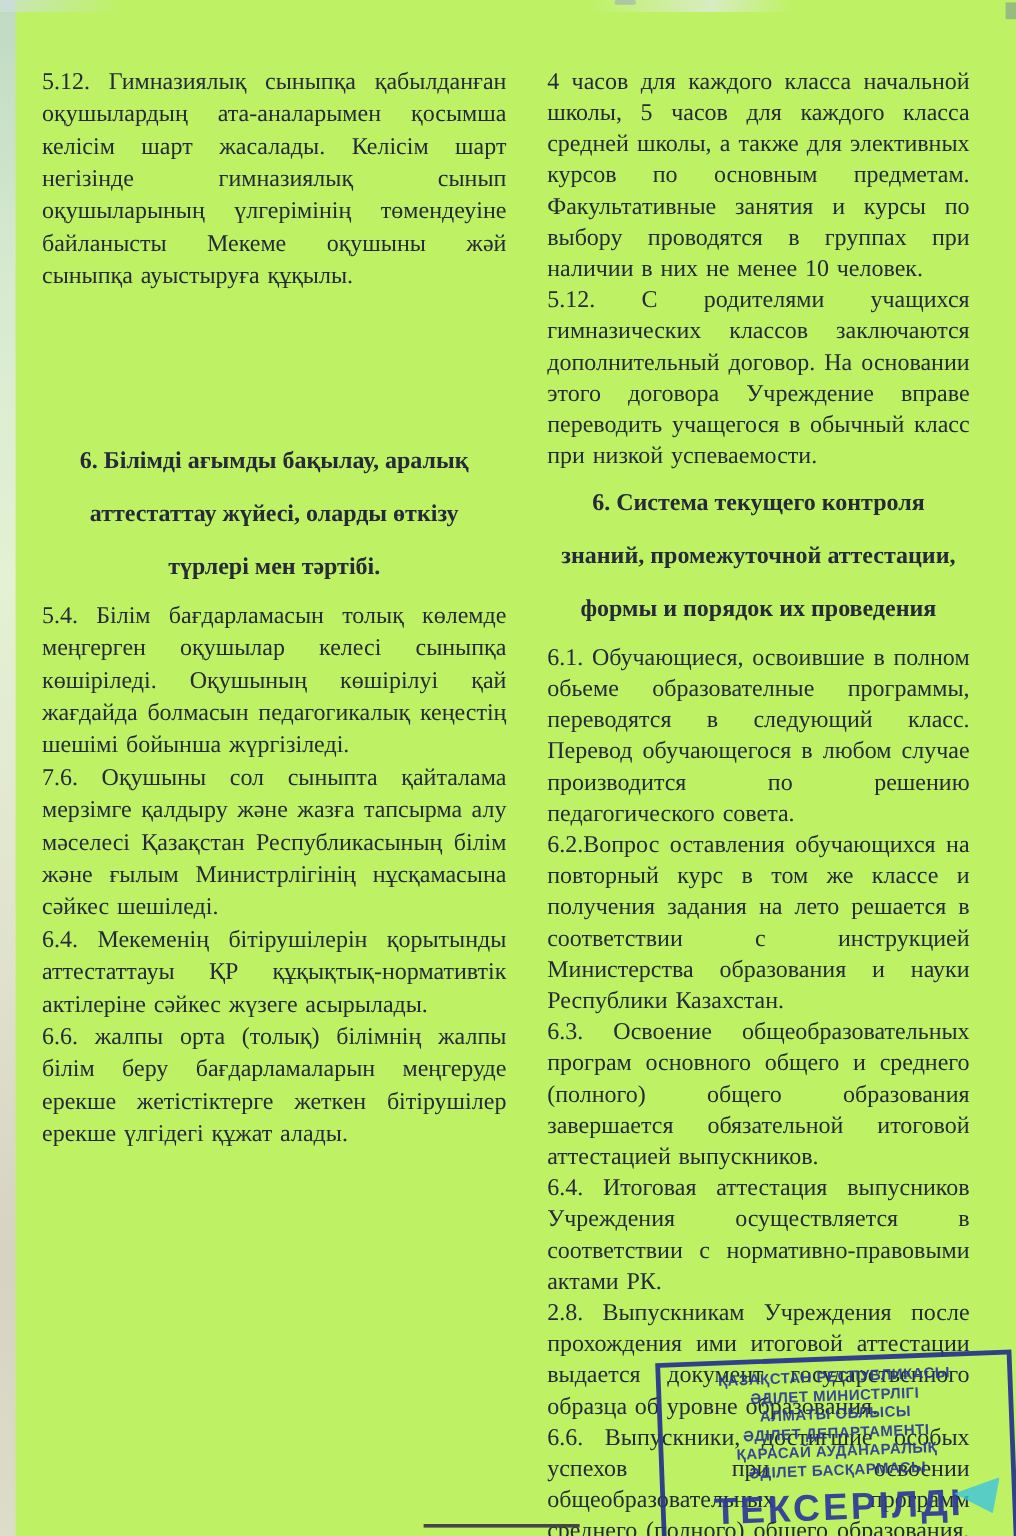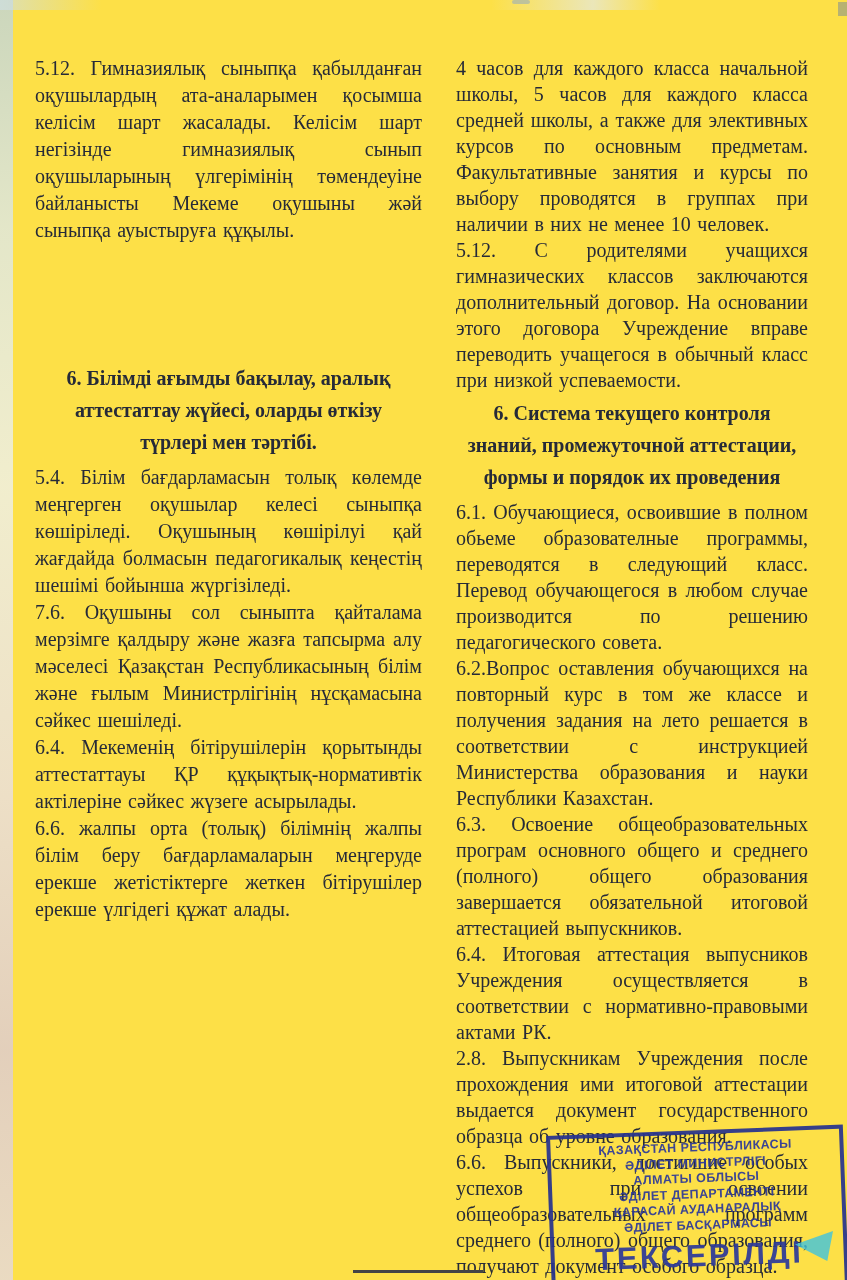--- a/index.html
+++ b/index.html
@@ -1,18 +1,18 @@
 <!DOCTYPE html>
 <html><head>
 <meta charset="utf-8">
 <style>
   html,body{margin:0;padding:0;background:#e9e9e9;}
   .page{
     position:relative;width:847px;height:1280px;overflow:hidden;
-    background:#fde047;
+    background:#bef264;
     font-family:"Liberation Serif",serif;
     color:#262a38;
   }
   
   .edge-left{
     position:absolute;left:0;top:0;width:13px;height:100%;
     background:linear-gradient(180deg,#bfd4d9 0%,#dde8e9 18%,#eef1ef 38%,#e9dfe6 62%,#dccbd8 82%,#e5d9e0 100%);
     opacity:.8;
   }
   .edge-top{
@@ -23,21 +23,21 @@
   .speck-top{position:absolute;left:512px;top:0;width:18px;height:4px;background:#9fb0b5;opacity:.65;border-radius:2px;}
   .speck-corner{position:absolute;right:0;top:2px;width:9px;height:14px;background:#7e8c96;opacity:.55;}
   .col{
     position:absolute;top:55px;text-align:justify;
     font-size:20px;line-height:27px;word-spacing:1.5px;
   }
   .col p{margin:0;}
   .left-col{left:35px;width:387px;}
   .right-col{left:456px;width:352px;line-height:26px;}
   .heading{
-    font-weight:bold;text-align:center;line-height:32px;
+    font-weight:bold;text-align:center;line-height:44px;
     padding:0 8px;word-spacing:0;
   }
   .left-col .heading{margin-top:118px;margin-bottom:6px;}
   .right-col .heading{margin-top:4px;margin-bottom:6px;}
   
   .stamp{
     position:absolute;left:546px;top:1136px;width:297px;height:170px;
     border:4px solid #27338f;
     transform:rotate(-2.2deg);transform-origin:top left;
     color:#2e3a99;

